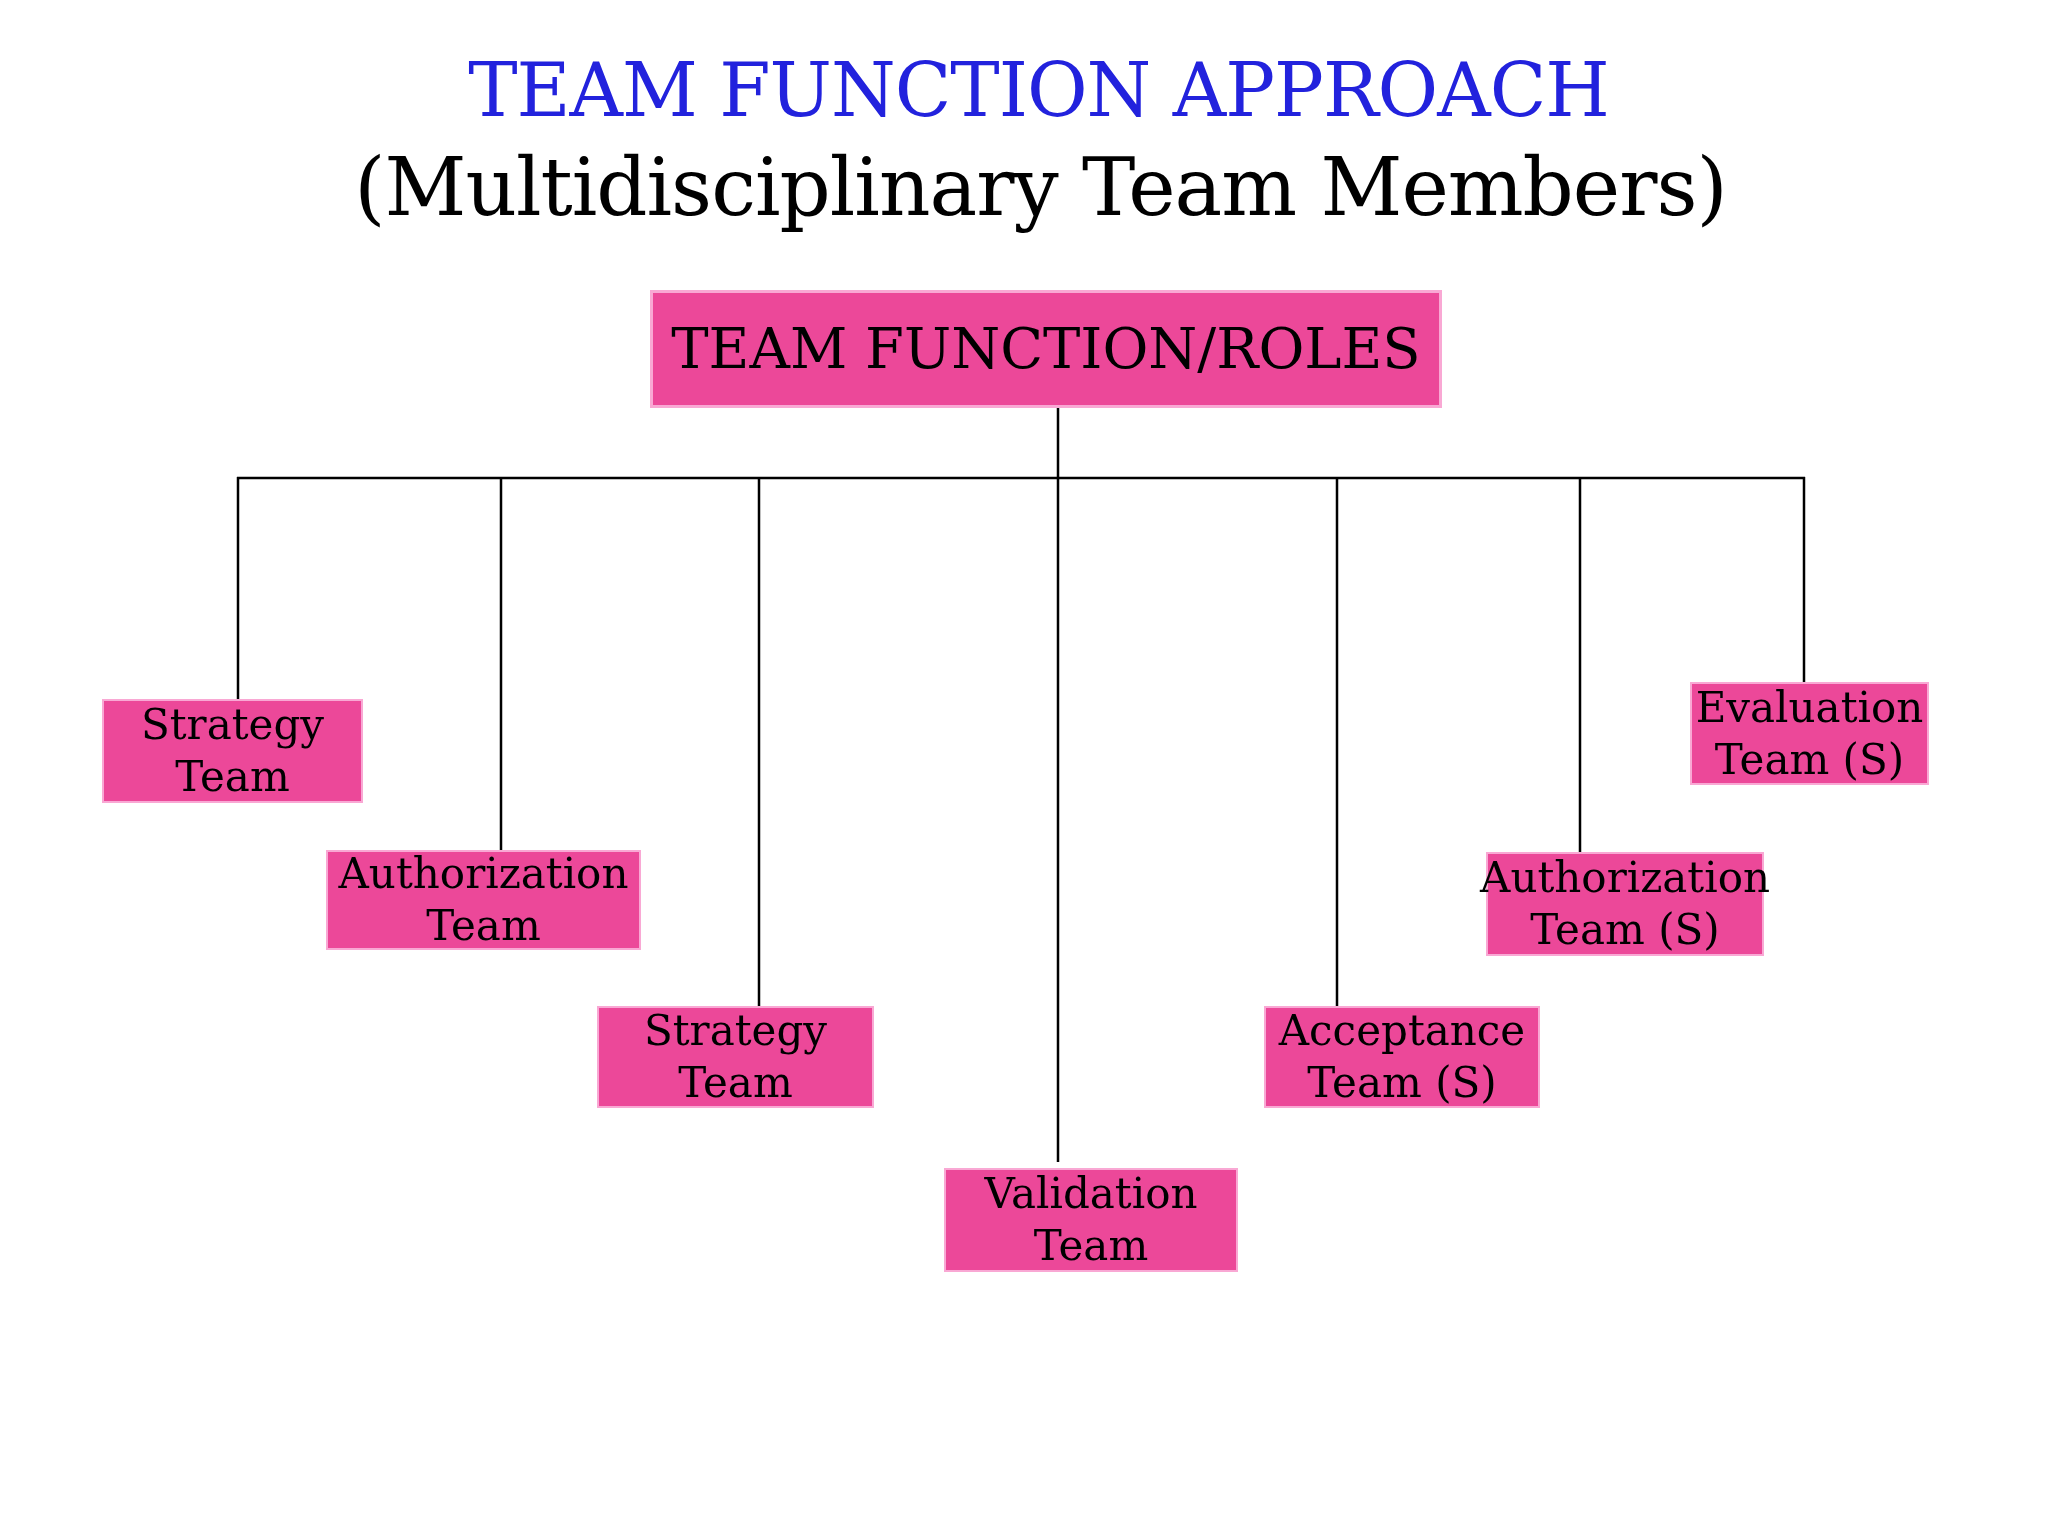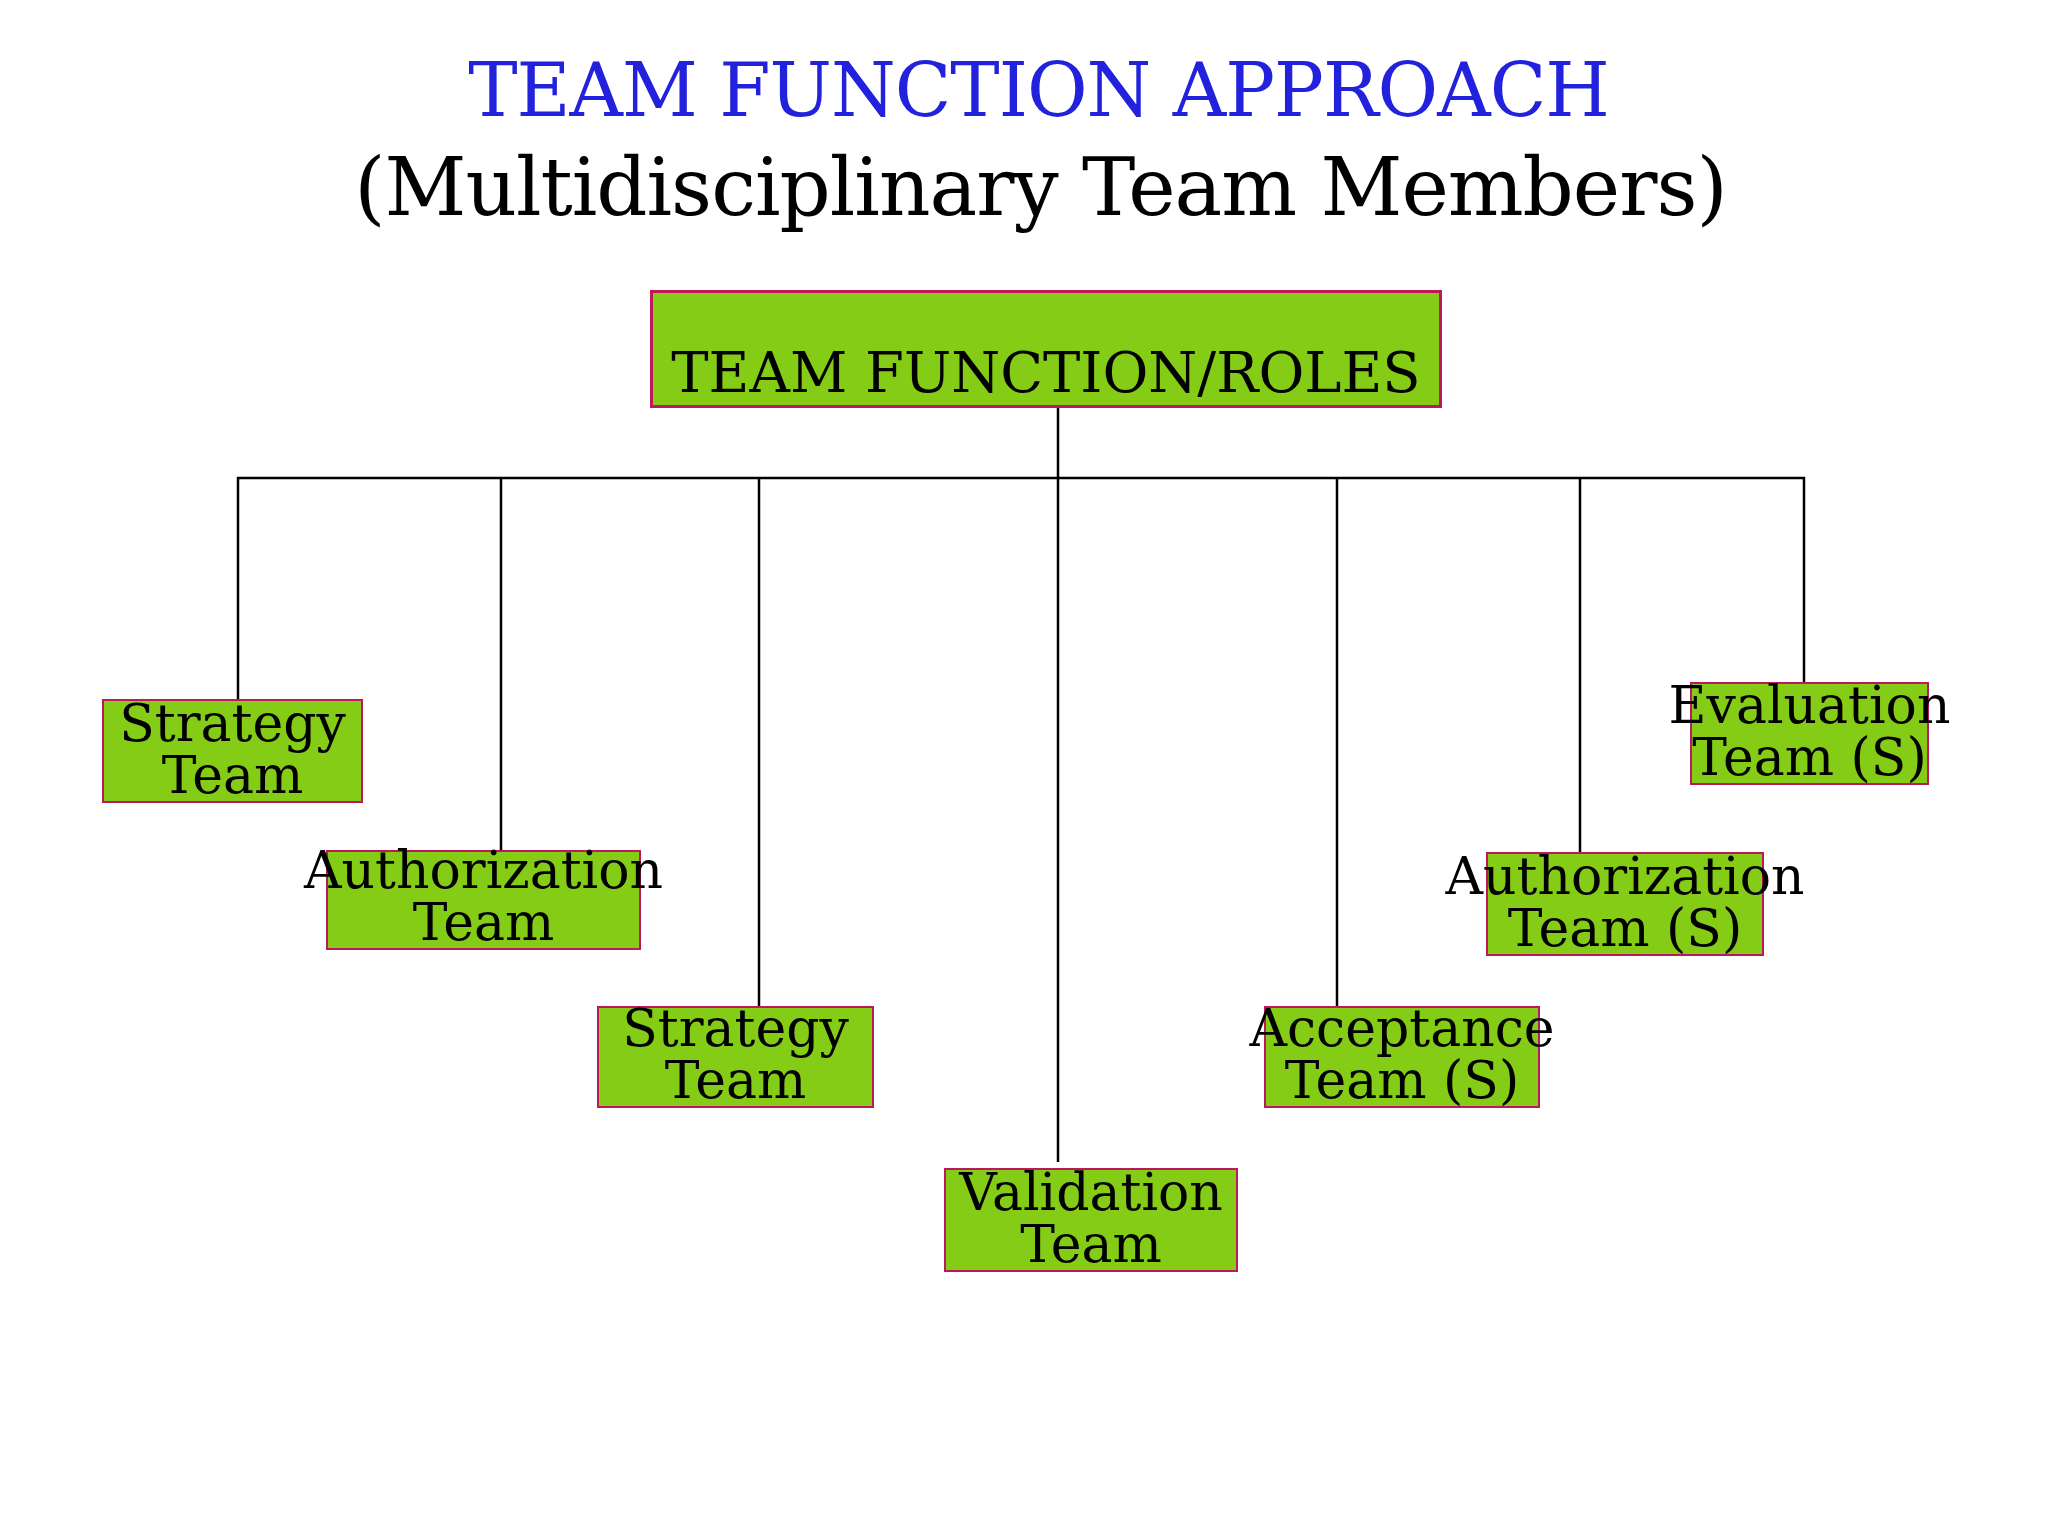--- a/index.html
+++ b/index.html
@@ -39,31 +39,31 @@
     position: absolute;
     left: 0; top: 0;
     width: 2048px; height: 1536px;
   }
   #connectors line {
     stroke: #000000;
     stroke-width: 2.5;
   }
   .node {
     position: absolute;
-    background: #84cc16;
-    border: 2px solid #be185d;
+    background: #ec4899;
+    border: 2px solid #f9a8d4;
     display: flex;
-    align-items: flex-end;
+    align-items: center;
     justify-content: center;
     text-align: center;
     color: #000000;
   }
   .node .node-label {
     white-space: pre-line;
-    font-size: 52px;
+    font-size: 42px;
     line-height: 52px;
   }
   .node.root {
     border-width: 3px;
   }
   .node.root .node-label {
     font-size: 56px;
     line-height: 64px;
     white-space: nowrap;
   }

